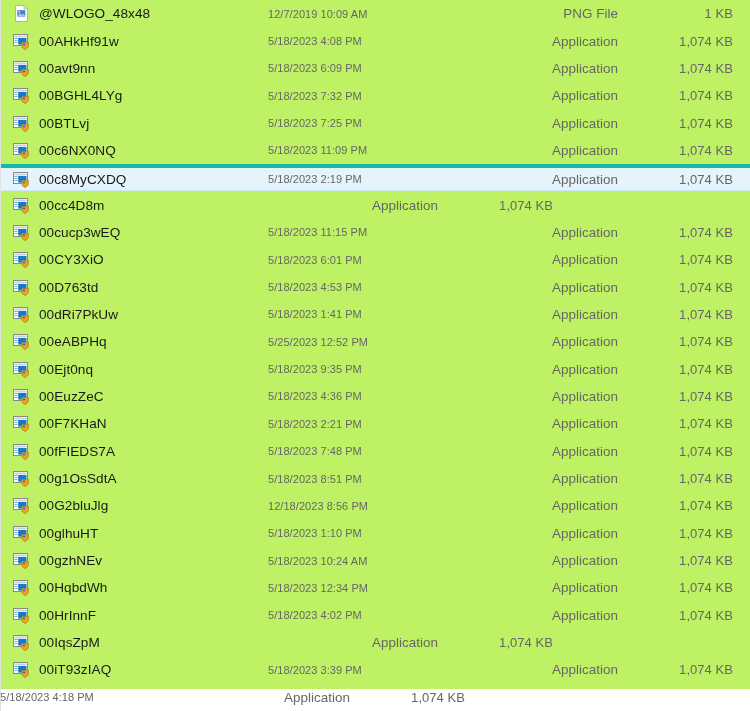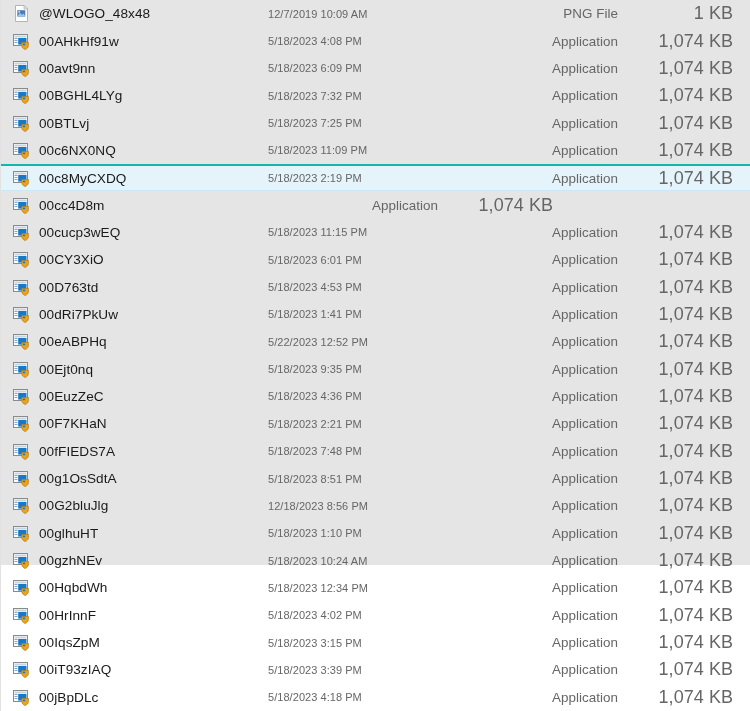--- a/index.html
+++ b/index.html
@@ -10,22 +10,22 @@
     width: 750px;
     height: 711px;
     background: #ffffff;
     font-family: "Liberation Sans", sans-serif;
     overflow: hidden;
   }
 
   #explorer-list {
     position: relative;
     width: 750px;
-    height: 565px;
-    background: #e5e5e5;
+    height: 689px;
+    background: #bef264;
     box-sizing: border-box;
   }
 
   
   .pane-divider {
     position: absolute;
     left: 0;
     top: 0;
     width: 1px;
     height: 711px;
@@ -43,21 +43,21 @@
   .row {
     position: relative;
     height: 27.35px;
     display: flex;
     align-items: center;
     box-sizing: border-box;
     background: transparent;
   }
   .row.selected {
     background: #e5f3fb;
-    border-top: 2px solid #14b8a6;
+    border-top: 4px solid #14b8a6;
     border-bottom: 1px solid #cce8f6;
   }
 
   .cell-name {
     position: relative;
     width: 268px;
     min-width: 268px;
     display: flex;
     align-items: center;
     padding-left: 13px;
@@ -98,21 +98,21 @@
     font-size: 13.4px;
     color: #666666;
     white-space: nowrap;
     letter-spacing: 0.05px;
     text-align: right;
   }
 
   .cell-size {
     width: 115px;
     min-width: 115px;
-    font-size: 18px;
+    font-size: 13px;
     color: #666666;
     text-align: right;
     white-space: nowrap;
     letter-spacing: 0.05px;
   }
 </style>
 </head>
 <body>
 
 <div id="explorer-list">
@@ -363,21 +363,21 @@
               <rect x="1.5" y="5" width="3" height="1" fill="#7fa8cc"></rect>
               <rect x="1.5" y="7" width="3" height="1" fill="#7fa8cc"></rect>
               <rect x="1.5" y="9" width="3" height="1" fill="#7fa8cc"></rect>
               <rect x="5.2" y="5" width="8.3" height="6.6" fill="#1878c8"></rect>
               <path d="M8.8 9.4 h6.6 v3.3 c0 1.9 -1.6 3.0 -3.3 3.8 c-1.7 -0.8 -3.3 -1.9 -3.3 -3.8 Z" fill="#e8a41e" stroke="#b67c10" stroke-width="0.7" stroke-linejoin="round"></path>
               <path d="M9.9 10.6 h2.3 v1.6 h-2.3 Z" fill="#2a6fb0"></path>
             </svg>
           </span>
       <span class="name-text">00eABPHq</span>
     </div>
-    <div class="cell-date">5/22/2023 12:52 PM</div>
+    <div class="cell-date">5/25/2023 12:52 PM</div>
     <div class="cell-type">Application</div>
     <div class="cell-size">1,074 KB</div>
   </div>
       <div class="row">
     <div class="cell-name">
       <span class="icon-wrap">
             <svg width="17" height="17" viewBox="0 0 17 17" xmlns="http://www.w3.org/2000/svg">
               <rect x="0.5" y="1.5" width="14" height="11" fill="#ffffff" stroke="#8a8a8a" stroke-width="1"></rect>
               <rect x="1.5" y="2.5" width="12" height="2" fill="#c8d4de"></rect>
               <rect x="1.5" y="5" width="3" height="1" fill="#7fa8cc"></rect>
@@ -583,21 +583,20 @@
               <rect x="1.5" y="5" width="3" height="1" fill="#7fa8cc"></rect>
               <rect x="1.5" y="7" width="3" height="1" fill="#7fa8cc"></rect>
               <rect x="1.5" y="9" width="3" height="1" fill="#7fa8cc"></rect>
               <rect x="5.2" y="5" width="8.3" height="6.6" fill="#1878c8"></rect>
               <path d="M8.8 9.4 h6.6 v3.3 c0 1.9 -1.6 3.0 -3.3 3.8 c-1.7 -0.8 -3.3 -1.9 -3.3 -3.8 Z" fill="#e8a41e" stroke="#b67c10" stroke-width="0.7" stroke-linejoin="round"></path>
               <path d="M9.9 10.6 h2.3 v1.6 h-2.3 Z" fill="#2a6fb0"></path>
             </svg>
           </span>
       <span class="name-text">00IqsZpM</span>
     </div>
-    <div class="cell-date">5/18/2023 3:15 PM</div>
     <div class="cell-type">Application</div>
     <div class="cell-size">1,074 KB</div>
   </div>
       <div class="row">
     <div class="cell-name">
       <span class="icon-wrap">
             <svg width="17" height="17" viewBox="0 0 17 17" xmlns="http://www.w3.org/2000/svg">
               <rect x="0.5" y="1.5" width="14" height="11" fill="#ffffff" stroke="#8a8a8a" stroke-width="1"></rect>
               <rect x="1.5" y="2.5" width="12" height="2" fill="#c8d4de"></rect>
               <rect x="1.5" y="5" width="3" height="1" fill="#7fa8cc"></rect>
@@ -608,33 +607,18 @@
               <path d="M9.9 10.6 h2.3 v1.6 h-2.3 Z" fill="#2a6fb0"></path>
             </svg>
           </span>
       <span class="name-text">00iT93zIAQ</span>
     </div>
     <div class="cell-date">5/18/2023 3:39 PM</div>
     <div class="cell-type">Application</div>
     <div class="cell-size">1,074 KB</div>
   </div>
       <div class="row">
-    <div class="cell-name">
-      <span class="icon-wrap">
-            <svg width="17" height="17" viewBox="0 0 17 17" xmlns="http://www.w3.org/2000/svg">
-              <rect x="0.5" y="1.5" width="14" height="11" fill="#ffffff" stroke="#8a8a8a" stroke-width="1"></rect>
-              <rect x="1.5" y="2.5" width="12" height="2" fill="#c8d4de"></rect>
-              <rect x="1.5" y="5" width="3" height="1" fill="#7fa8cc"></rect>
-              <rect x="1.5" y="7" width="3" height="1" fill="#7fa8cc"></rect>
-              <rect x="1.5" y="9" width="3" height="1" fill="#7fa8cc"></rect>
-              <rect x="5.2" y="5" width="8.3" height="6.6" fill="#1878c8"></rect>
-              <path d="M8.8 9.4 h6.6 v3.3 c0 1.9 -1.6 3.0 -3.3 3.8 c-1.7 -0.8 -3.3 -1.9 -3.3 -3.8 Z" fill="#e8a41e" stroke="#b67c10" stroke-width="0.7" stroke-linejoin="round"></path>
-              <path d="M9.9 10.6 h2.3 v1.6 h-2.3 Z" fill="#2a6fb0"></path>
-            </svg>
-          </span>
-      <span class="name-text">00jBpDLc</span>
-    </div>
     <div class="cell-date">5/18/2023 4:18 PM</div>
     <div class="cell-type">Application</div>
     <div class="cell-size">1,074 KB</div>
   </div>
     </div>
 </div>
 
 </body></html>

